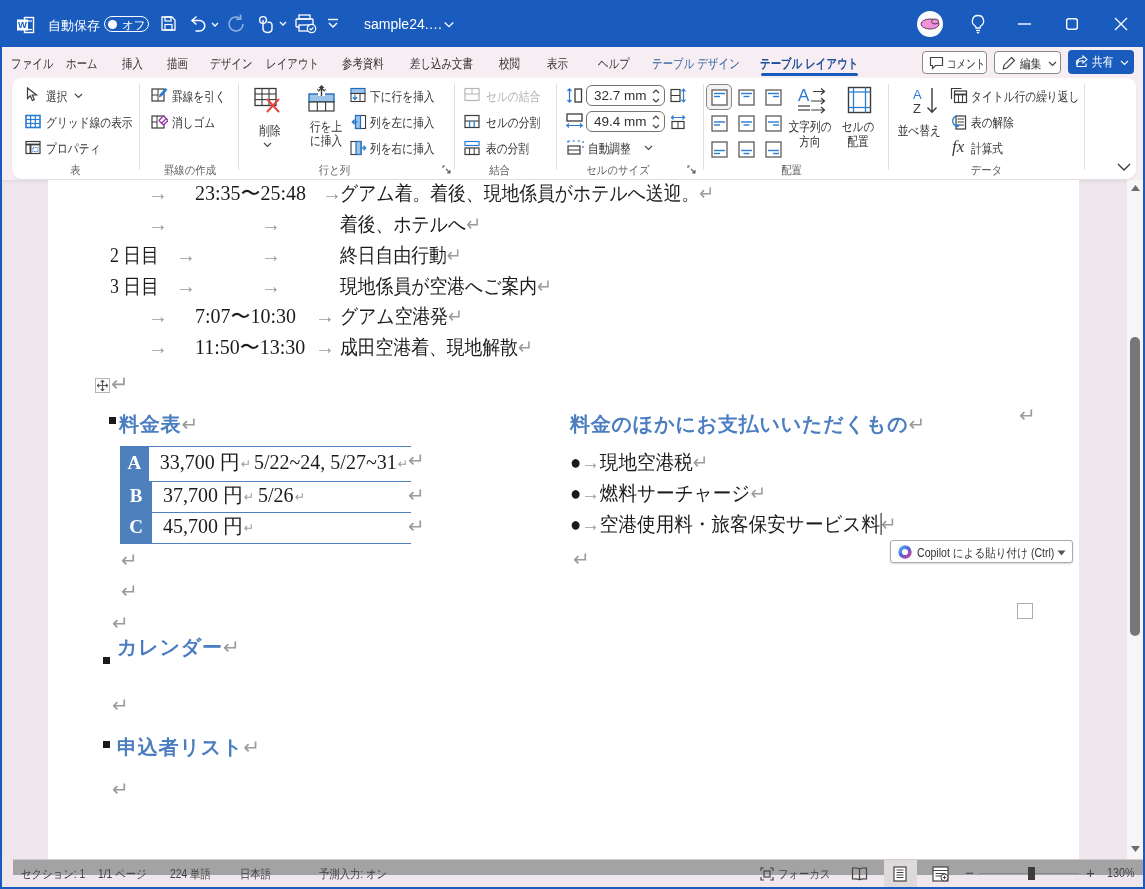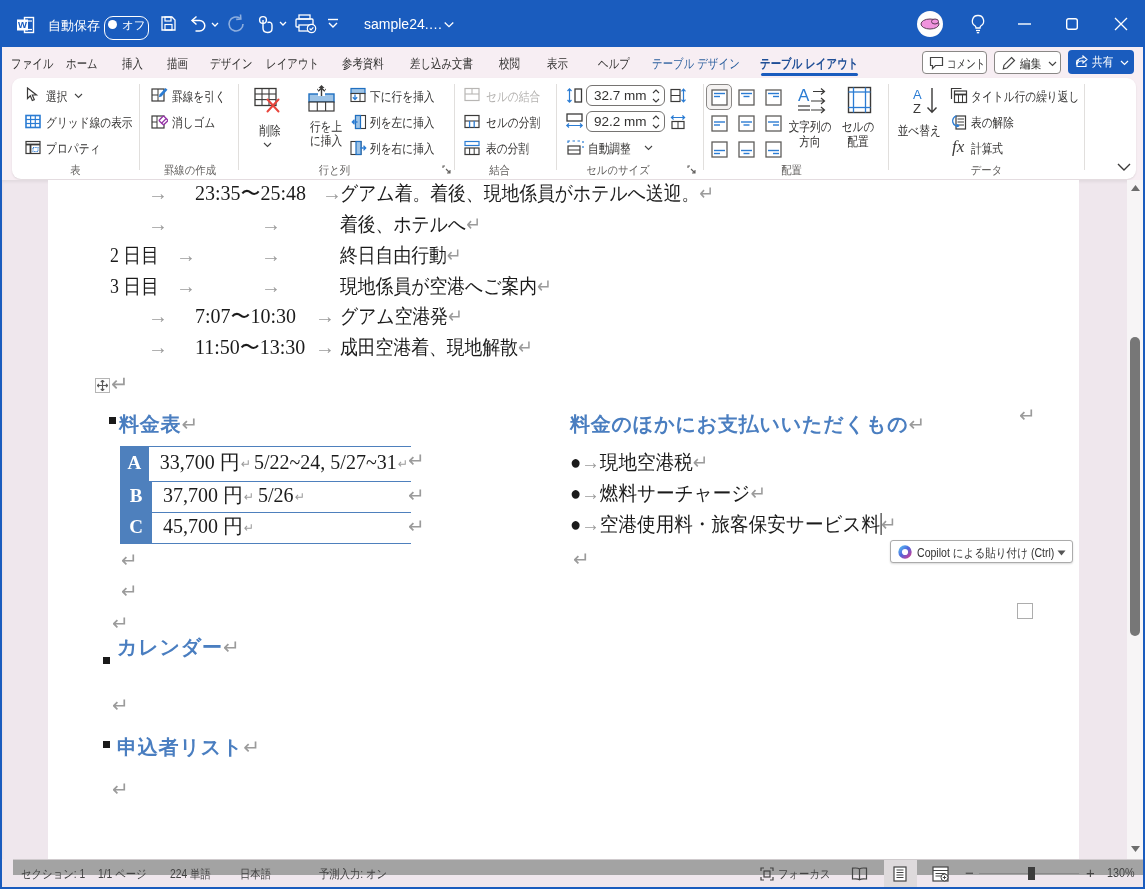--- a/index.html
+++ b/index.html
@@ -41,21 +41,21 @@
 <body>
 <div id="titlebar" class="abs">
  <svg class="abs" style="left:17px;top:16px" width="18" height="18" viewBox="0 0 18 18">
   <rect x="7.5" y="1.5" width="9" height="15" fill="none" stroke="#fff" stroke-width="1.4"></rect>
   <line x1="9" y1="5" x2="15" y2="5" stroke="#fff" stroke-width="1.2"></line>
   <line x1="9" y1="13.5" x2="15" y2="13.5" stroke="#fff" stroke-width="1.2"></line>
   <rect x="0" y="3.5" width="11" height="11" fill="#fff"></rect>
   <text x="5.5" y="12.3" font-size="9.5" font-weight="bold" fill="#1a5cbe" text-anchor="middle" font-family="Liberation Sans">W</text>
  </svg>
  <div class="abs" style="left:48px;top:17px;font-size:13px">自動保存</div>
- <div class="abs" style="left:104px;top:16px;width:45px;height:24px;border:1px solid #fff;border-radius:9px">
+ <div class="abs" style="left:104px;top:16px;width:45px;height:16px;border:1px solid #fff;border-radius:9px">
    <div class="abs" style="left:3px;top:2.5px;width:9px;height:9px;border-radius:50%;background:#fff"></div>
    <div class="abs" style="left:17px;top:0.5px;font-size:11.5px">オフ</div>
  </div>
  <svg class="abs" style="left:160px;top:15px" width="17" height="17" viewBox="0 0 17 17">
   <path d="M2 2 h10 l3 3 v10 h-13 z" fill="none" stroke="#fff" stroke-width="1.3"></path>
   <rect x="5" y="9.5" width="7" height="5.5" fill="none" stroke="#fff" stroke-width="1.2"></rect>
   <rect x="5" y="2" width="6" height="4" fill="none" stroke="#fff" stroke-width="1.2"></rect>
  </svg>
  <svg class="abs" style="left:189px;top:15px" width="30" height="18" viewBox="0 0 30 18">
   <path d="M7.5 1.5 L3 5.5 L7.5 9.5" fill="none" stroke="#fff" stroke-width="1.5"></path>
@@ -271,21 +271,21 @@
  <div class="abs" style="left:574px;top:7px;width:79px;height:21px;border:1px solid #767472;border-radius:6px;background:#fff"></div>
  <div class="abs" style="left:582px;top:10px;font-size:13.5px;color:#323130">32.7 mm</div>
  <svg class="abs" style="left:639px;top:10px" width="10" height="16" viewBox="0 0 10 16">
         <path d="M2 5 l3-3 l3 3 M2 11 l3 3 l3-3" fill="none" stroke="#3b3a39" stroke-width="1.1"></path>
       </svg>
  <svg class="abs" style="left:553px;top:34px" width="19" height="18" viewBox="0 0 19 18">
         <rect x="2" y="2" width="15" height="7" fill="none" stroke="#3b3a39" stroke-width="1.3"></rect>
         <path d="M2 13.5 h15 M4 11.5 l-2.2 2 l2.2 2 M15 11.5 l2.2 2 l-2.2 2" fill="none" stroke="#2b7cd3" stroke-width="1.2"></path>
       </svg>
  <div class="abs" style="left:574px;top:33px;width:79px;height:21px;border:1px solid #767472;border-radius:6px;background:#fff"></div>
- <div class="abs" style="left:582px;top:36px;font-size:13.5px;color:#323130">92.2 mm</div>
+ <div class="abs" style="left:582px;top:36px;font-size:13.5px;color:#323130">49.4 mm</div>
  <svg class="abs" style="left:639px;top:36px" width="10" height="16" viewBox="0 0 10 16">
         <path d="M2 5 l3-3 l3 3 M2 11 l3 3 l3-3" fill="none" stroke="#3b3a39" stroke-width="1.1"></path>
       </svg>
  <svg class="abs" style="left:658px;top:10px" width="17" height="16" viewBox="0 0 17 16">
         <rect x="1" y="1.5" width="9" height="12" fill="none" stroke="#3b3a39" stroke-width="1.2"></rect>
         <line x1="1" y1="7.5" x2="10" y2="7.5" stroke="#3b3a39" stroke-width="1"></line>
         <path d="M13.5 1 v13 M11.5 3.4 l2-2.2 l2 2.2 M11.5 11.6 l2 2.2 l2-2.2" fill="none" stroke="#2b7cd3" stroke-width="1.2"></path>
       </svg>
  <svg class="abs" style="left:658px;top:36px" width="17" height="16" viewBox="0 0 17 16">
         <path d="M1.5 3.5 h13 M3.6 1.5 l-2.2 2 l2.2 2 M12.4 1.5 l2.2 2 l-2.2 2" fill="none" stroke="#2b7cd3" stroke-width="1.2"></path>

